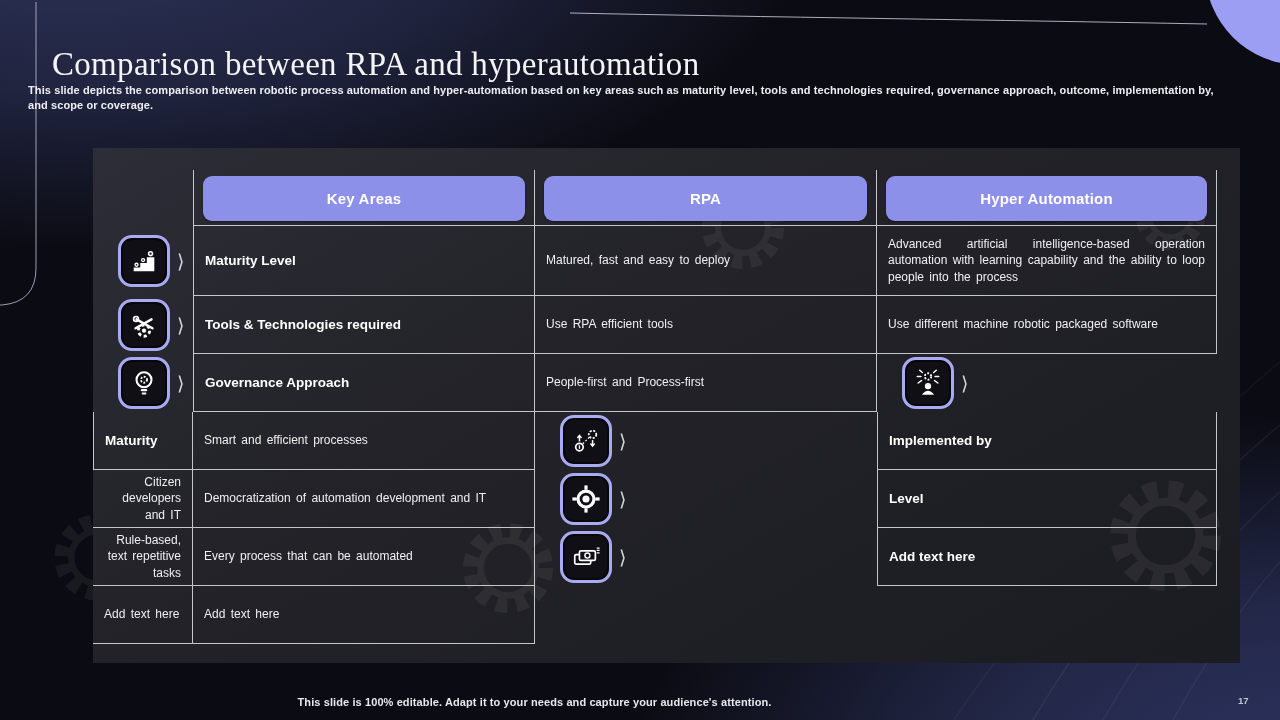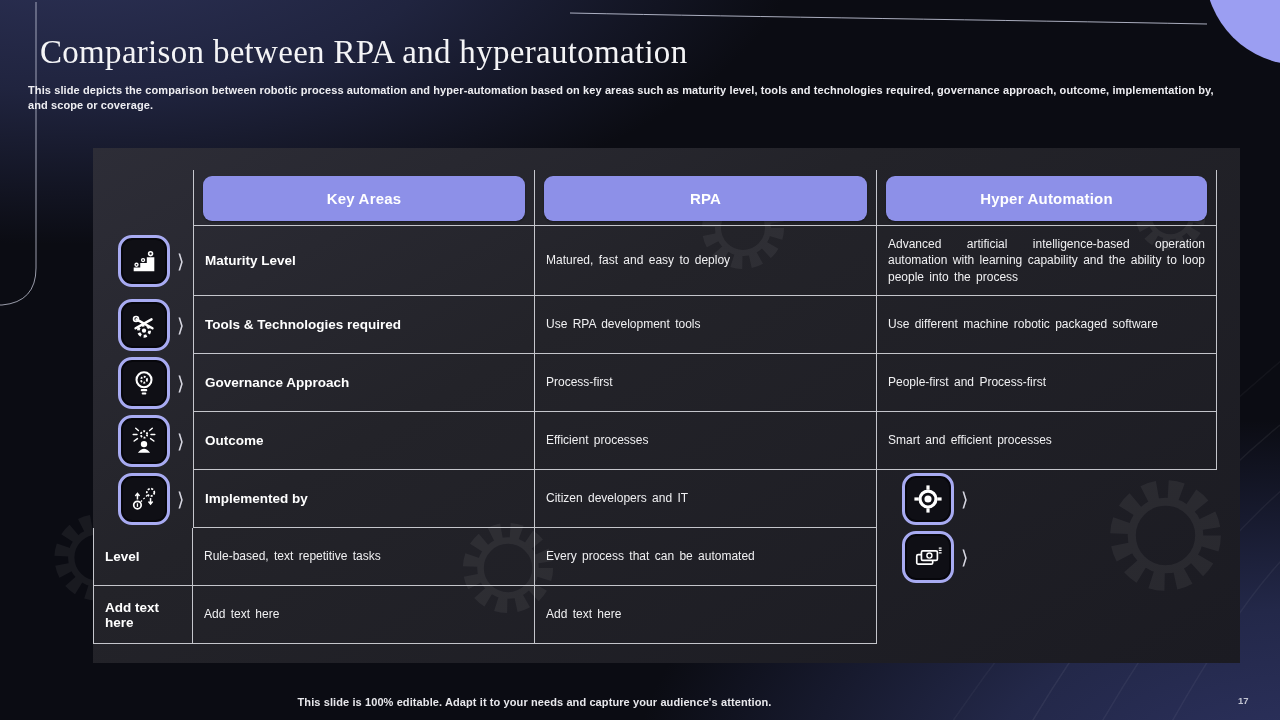--- a/index.html
+++ b/index.html
@@ -65,21 +65,21 @@
   <path d="M950,725 Q1090,520 1282,360" fill="none" stroke="rgba(255,255,255,.04)" stroke-width="1.5"></path>
 </svg>
 
 <div class="corner-circle"></div>
 
 <svg class="gear" style="left:45px;top:505px;width:105px;height:105px;" viewBox="0 0 100 100">
   <circle cx="50" cy="50" r="34" fill="none" stroke="#fff" stroke-width="14" stroke-dasharray="10 8"></circle>
   <circle cx="50" cy="50" r="25" fill="none" stroke="#fff" stroke-width="6"></circle>
 </svg>
 
-<h1 class="title" style="margin:0;">Comparison between RPA and hyperautomation</h1>
+<h1 class="title" style="margin:12px;">Comparison between RPA and hyperautomation</h1>
 <div class="subtitle">This slide depicts the comparison between robotic process automation and hyper-automation based on key areas such as maturity level, tools and technologies required, governance approach, outcome, implementation by, and scope or coverage.</div>
 
 <div class="panel">
 
   <svg class="gear" style="left:600px;top:30px;width:100px;height:100px;" viewBox="0 0 100 100">
     <circle cx="50" cy="50" r="34" fill="none" stroke="#fff" stroke-width="14" stroke-dasharray="10 8"></circle>
     <circle cx="50" cy="50" r="25" fill="none" stroke="#fff" stroke-width="6"></circle>
   </svg>
   <svg class="gear" style="left:1035px;top:25px;width:85px;height:85px;" viewBox="0 0 100 100">
     <circle cx="50" cy="50" r="34" fill="none" stroke="#fff" stroke-width="14" stroke-dasharray="10 8"></circle>
@@ -130,70 +130,69 @@
         <svg viewBox="0 0 32 32">
           <circle cx="16" cy="22" r="6" fill="none" stroke="#fff" stroke-width="3" stroke-dasharray="3.4 2.8"></circle>
           <circle cx="16" cy="22" r="2.3" fill="#fff"></circle>
           <path d="M8,10 L25,19.5 M24,10 L7,19.5" stroke="#fff" stroke-width="2.6" stroke-linecap="round"></path>
           <circle cx="7.5" cy="9.5" r="2.6" fill="none" stroke="#fff" stroke-width="1.8"></circle>
           </svg>
       </div>
       <span class="chev">⟩</span>
     </div>
     <div class="tcell first cell-key">Tools &amp; Technologies required</div>
-    <div class="tcell cell-val">Use RPA development tools</div>
+    <div class="tcell cell-val">Use RPA efficient tools</div>
     <div class="tcell cell-val justify">Use different machine robotic packaged software</div>
 
     <div class="rail">
       <div class="icon-box">
         <svg viewBox="0 0 32 32">
           <circle cx="16" cy="12.5" r="8" fill="none" stroke="#fff" stroke-width="2.2"></circle>
           <circle cx="16" cy="12.5" r="3.2" fill="none" stroke="#fff" stroke-width="2" stroke-dasharray="2 1.6"></circle>
           <rect x="12.5" y="22.5" width="7" height="2.2" rx="1.1" fill="#fff"></rect>
           <rect x="13.5" y="26.2" width="5" height="2" rx="1" fill="#fff"></rect>
           </svg>
       </div>
       <span class="chev">⟩</span>
     </div>
     <div class="tcell first cell-key">Governance Approach</div>
-    <div class="tcell cell-val">Process-first</div>
     <div class="tcell cell-val justify">People-first and Process-first</div>
 
     <div class="rail">
       <div class="icon-box">
         <svg viewBox="0 0 32 32">
           <circle cx="16" cy="9" r="3.4" fill="none" stroke="#fff" stroke-width="2" stroke-dasharray="2 1.7"></circle>
           <path d="M9,13.5 L5.5,16 M23,13.5 L26.5,16 M8.5,9 L4.5,9 M23.5,9 L27.5,9 M10,4.8 L7.2,2.4 M22,4.8 L24.8,2.4" stroke="#fff" stroke-width="1.6" stroke-linecap="round"></path>
           <circle cx="16" cy="19.3" r="3.4" fill="#fff"></circle>
           <path d="M9.5,28.5 q6.5,-8.5 13,0 z" fill="#fff"></path>
           </svg>
       </div>
       <span class="chev">⟩</span>
     </div>
-    <div class="tcell first cell-key">Outcome</div>
-    <div class="tcell cell-val">Efficient processes</div>
+    <div class="tcell first cell-key">Maturity</div>
     <div class="tcell cell-val justify">Smart and efficient processes</div>
 
     <div class="rail">
       <div class="icon-box">
         <svg viewBox="0 0 32 32">
           <circle cx="9" cy="22.5" r="4" fill="none" stroke="#fff" stroke-width="1.8"></circle>
           <path d="M9,20.6 v3.8" stroke="#fff" stroke-width="1.4"></path>
           <circle cx="23" cy="9" r="4" fill="none" stroke="#fff" stroke-width="1.9" stroke-dasharray="2.2 1.6"></circle>
           <path d="M9,16.5 V10.8" stroke="#fff" stroke-width="1.6"></path>
           <path d="M6.8,12.8 L9,10 L11.2,12.8" fill="none" stroke="#fff" stroke-width="1.6"></path>
           <path d="M23,15 V20.6" stroke="#fff" stroke-width="1.6"></path>
           <path d="M20.8,18.6 L23,21.4 L25.2,18.6" fill="none" stroke="#fff" stroke-width="1.6"></path>
           <path d="M12.5,19 L19.5,12" stroke="#fff" stroke-width="1.3" stroke-dasharray="2 2"></path>
           </svg>
       </div>
       <span class="chev">⟩</span>
     </div>
     <div class="tcell first cell-key">Implemented by</div>
     <div class="tcell cell-val">Citizen developers and IT</div>
+    <div class="tcell cell-val justify">Democratization of automation development and IT</div>
 
     <div class="rail">
       <div class="icon-box">
         <svg viewBox="0 0 32 32">
           <circle cx="16" cy="16" r="8.5" fill="none" stroke="#fff" stroke-width="3.4"></circle>
           <circle cx="16" cy="16" r="3.8" fill="#fff"></circle>
           <rect x="14.3" y="1.5" width="3.4" height="4.6" fill="#fff"></rect>
           <rect x="14.3" y="25.9" width="3.4" height="4.6" fill="#fff"></rect>
           <rect x="1.5" y="14.3" width="4.6" height="3.4" fill="#fff"></rect>
           <rect x="25.9" y="14.3" width="4.6" height="3.4" fill="#fff"></rect>

